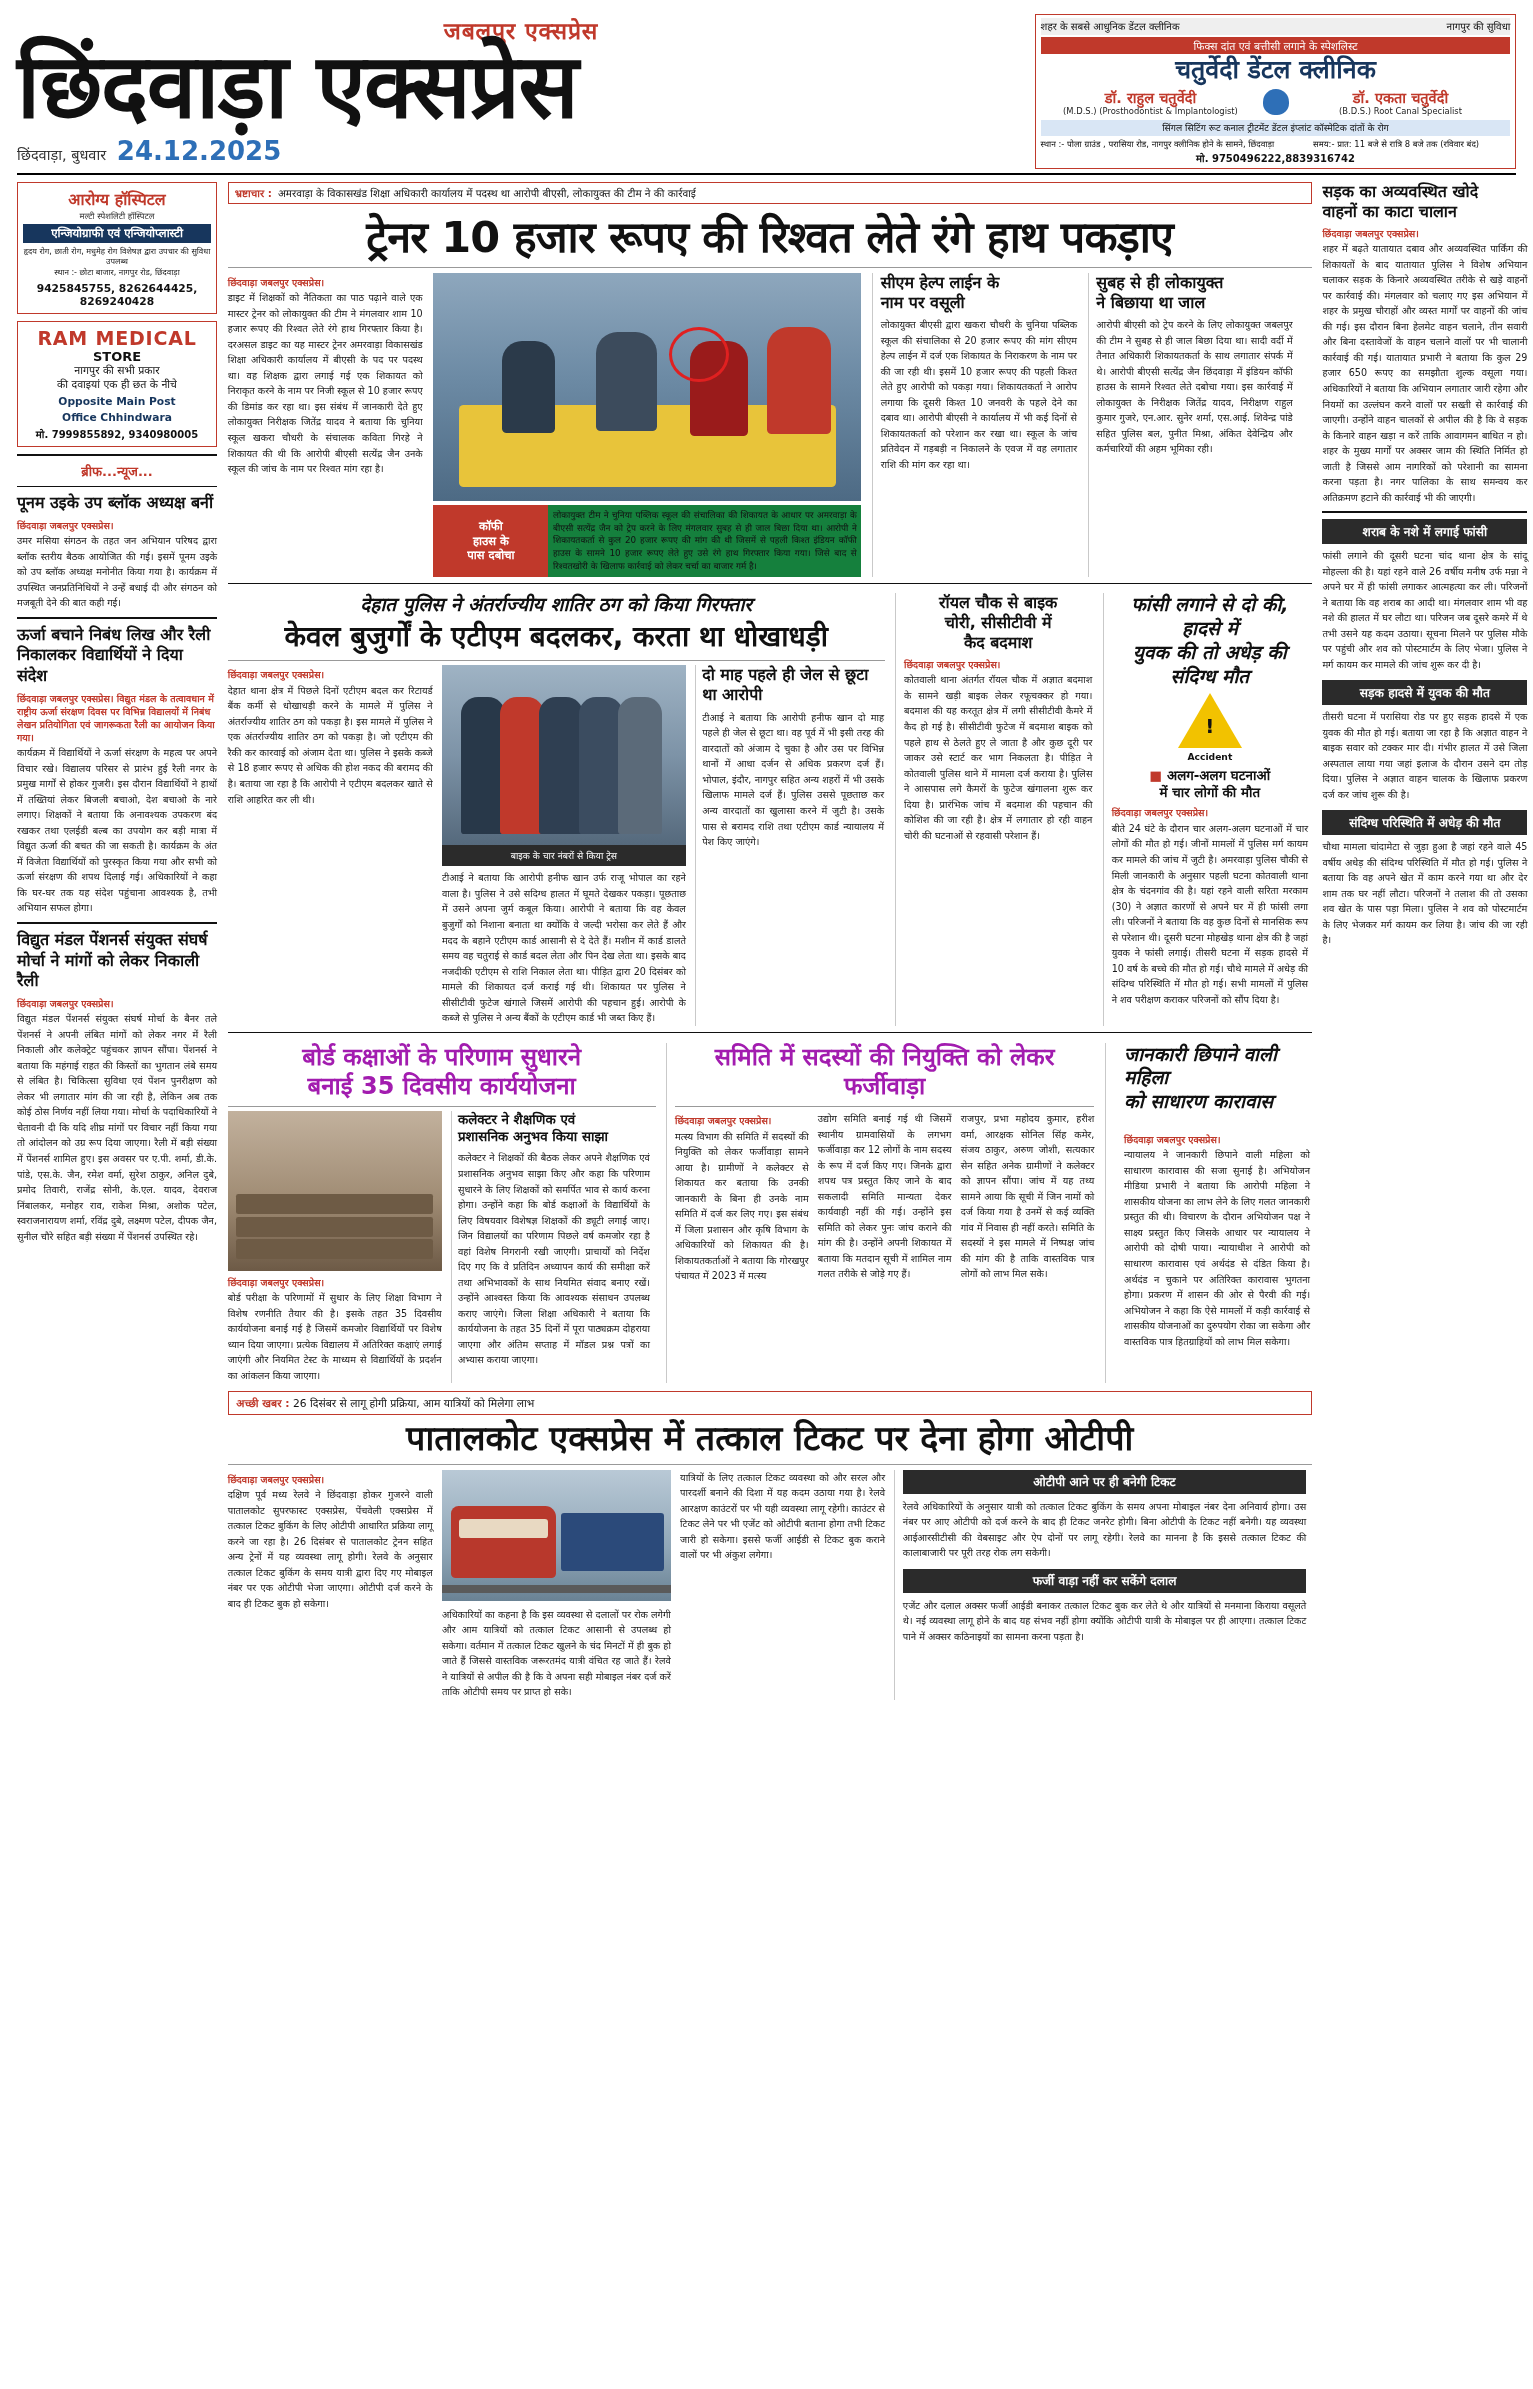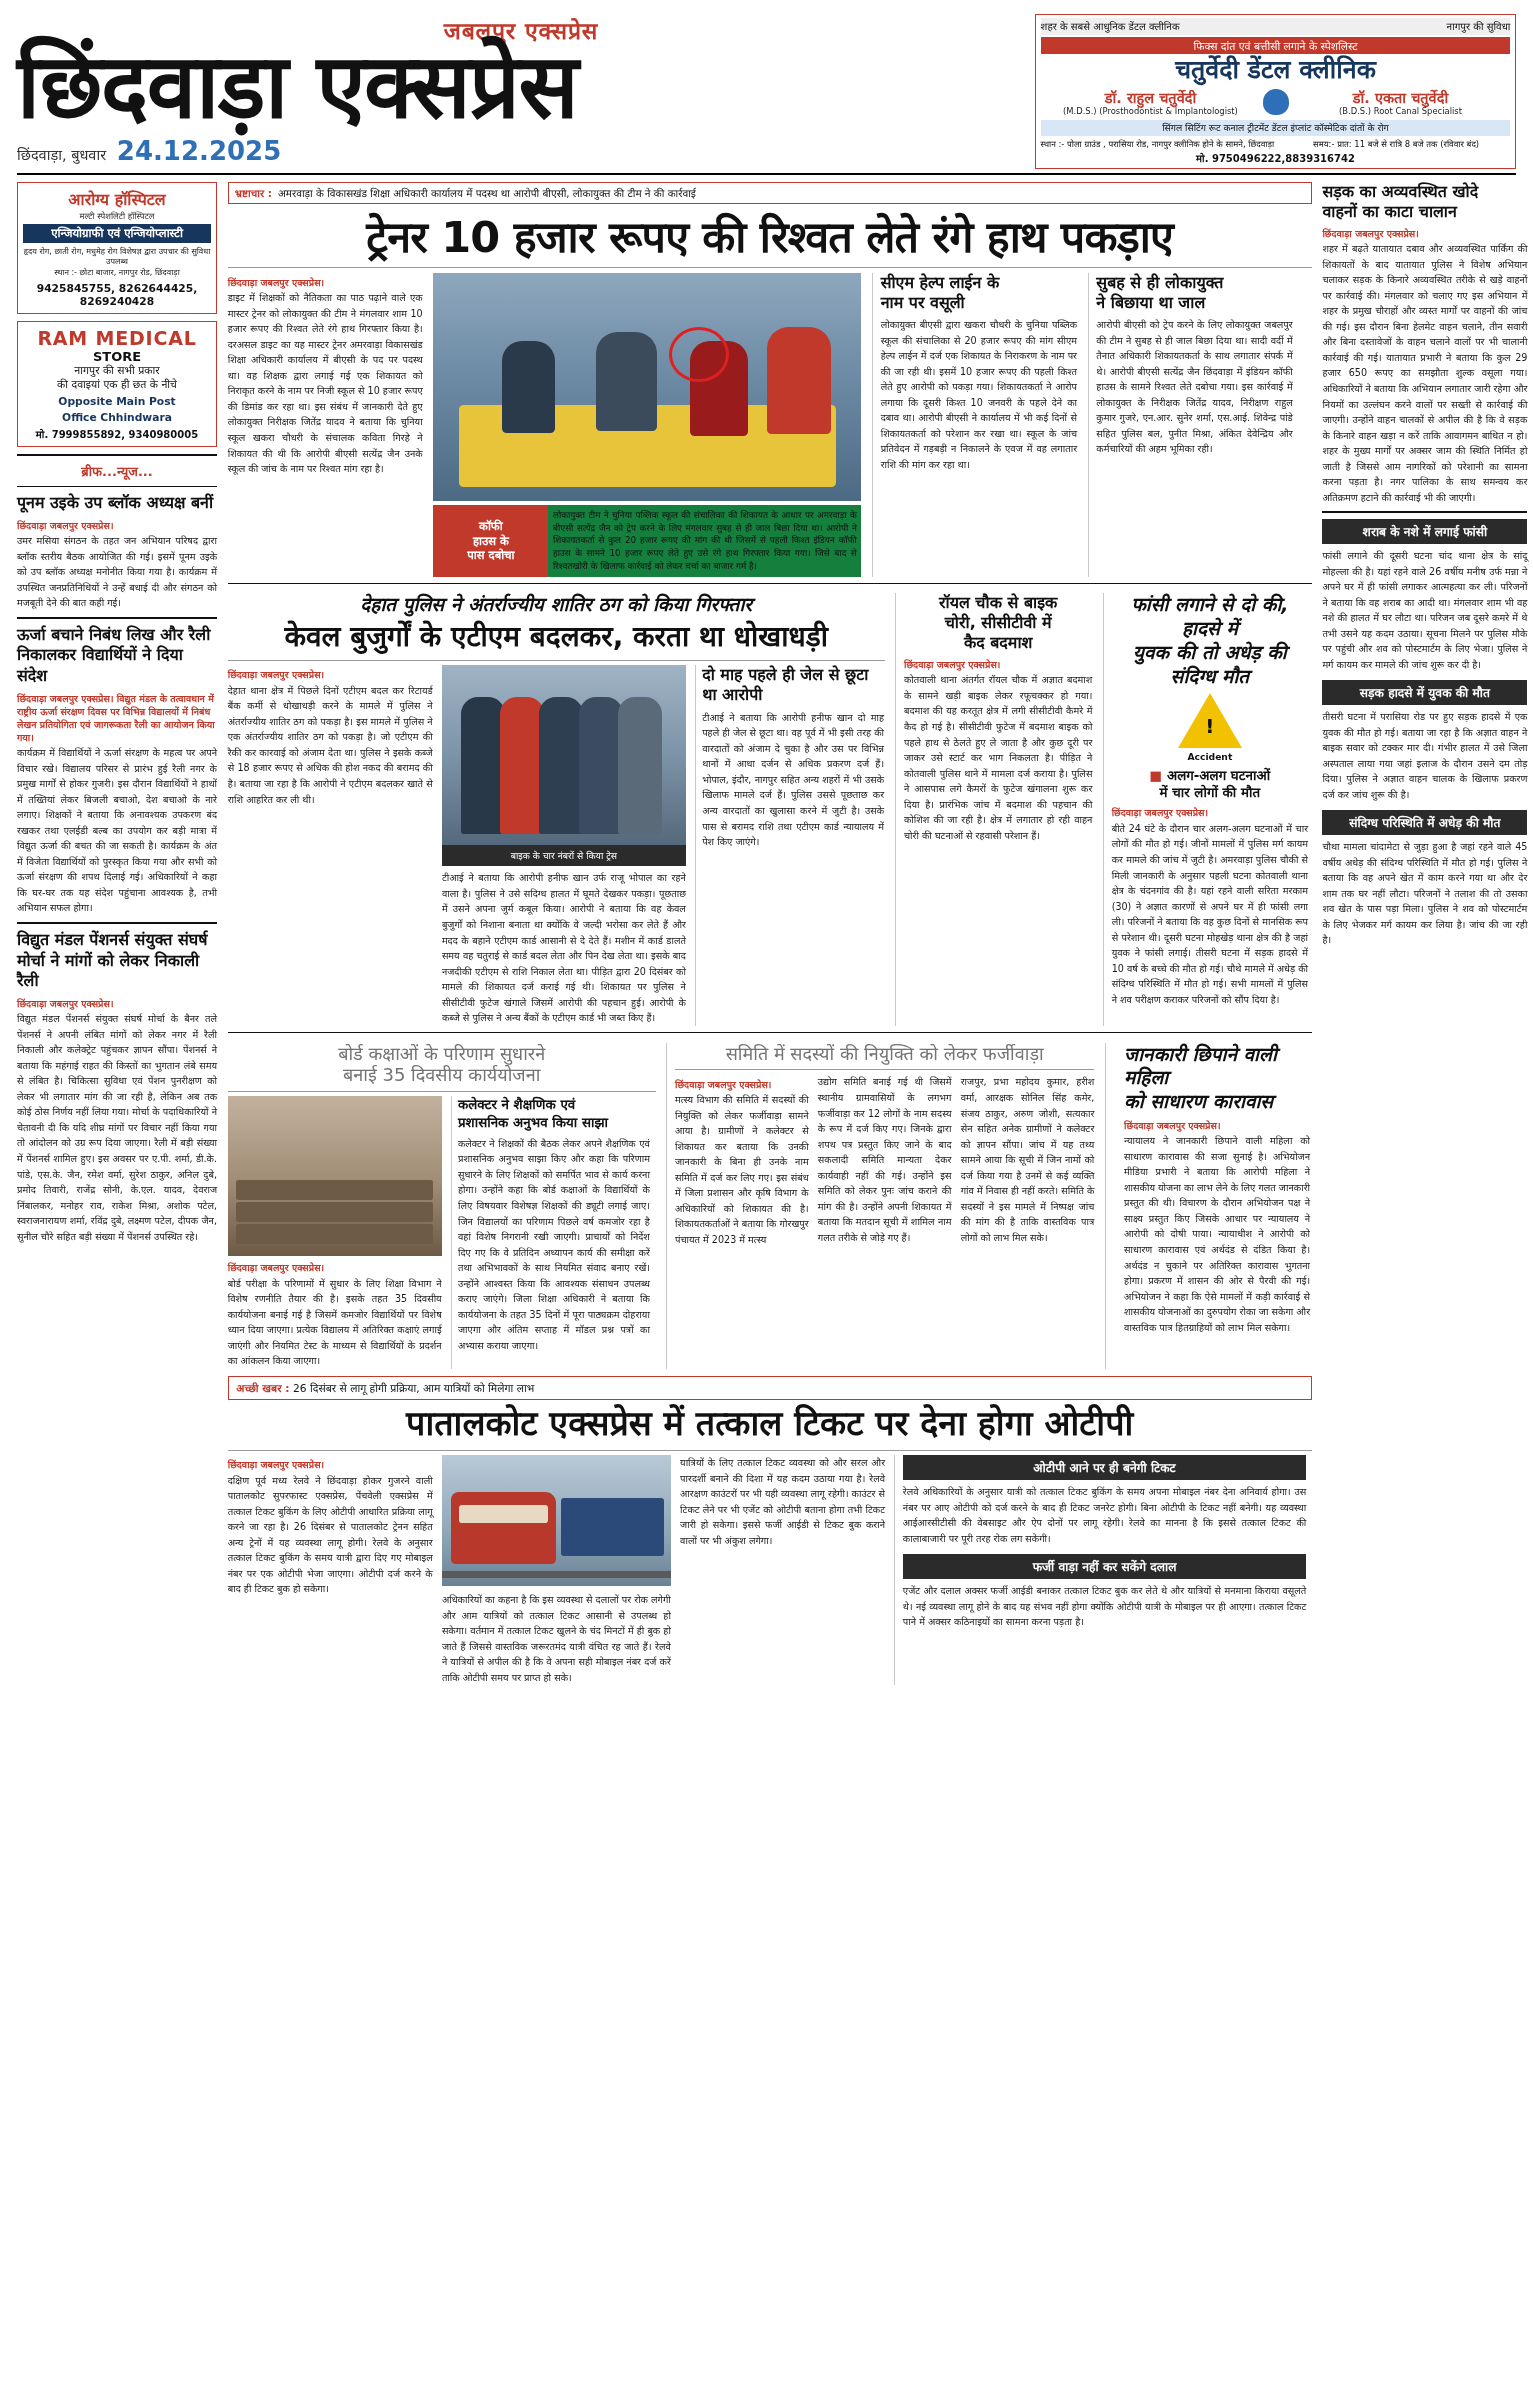--- a/index.html
+++ b/index.html
@@ -100,21 +100,21 @@
   .cap-dark { background:#2b2b2b; color:#fff; font-size:9.2px; padding:3.8px 6.1px; text-align:center; }
   .box-head-dark { background:#2b2b2b; color:#fff; font-size:12.2px; font-weight:bold; padding:3.8px 6.1px; text-align:center; }
 
   
   .mid-sec { display:flex; gap:10.7px; margin-top:9.2px; }
   .s2-a { width:657px; }
   .s2-b { width:197px; }
   .s2-c { width:205px; }
 
   .head-38 { font-size:28px; font-weight:bold; line-height:1.2; color:#111; }
-  .head-30 { font-size:18px; font-weight:normal; line-height:1.22; color:#737373; }
+  .head-30 { font-size:24px; font-weight:bold; line-height:1.22; color:#a21caf; }
   .head-26 { font-size:19px; font-weight:bold; line-height:1.25; color:#111;font-style:italic; }
   .head-22 { font-size:16px; font-weight:bold; line-height:1.25; color:#111; }
   .head-18 { font-size:13.4px; font-weight:bold; line-height:1.3; color:#111; }
   .center { text-align:center; }
 
   .accident-sign { width:64px; height:57px; margin:4.6px auto 1.5px; position:relative; }
   .accident-sign .tri { width:0;height:0;border-left:32px solid transparent;border-right:32px solid transparent;border-bottom:55px solid #f2c200; }
   .accident-sign .bang { position:absolute; left:50%; top:21.4px; transform:translateX(-50%); font-size:20px; font-weight:bold; color:#111; }
   .accident-lbl { text-align:center; font-size:9.2px; font-weight:bold; color:#111; }
 
@@ -365,21 +365,21 @@
               <div class="body-txt">उद्योग समिति बनाई गई थी जिसमें स्थानीय ग्रामवासियों के लगभग फर्जीवाड़ा कर 12 लोगों के नाम सदस्य के रूप में दर्ज किए गए। जिनके द्वारा शपथ पत्र प्रस्तुत किए जाने के बाद सकलादी समिति मान्यता देकर कार्यवाही नहीं की गई। उन्होंने इस समिति को लेकर पुनः जांच कराने की मांग की है। उन्होंने अपनी शिकायत में बताया कि मतदान सूची में शामिल नाम गलत तरीके से जोड़े गए हैं।</div>
             </div>
             <div style="width:134px">
               <div class="body-txt">राजपुर, प्रभा महोदय कुमार, हरीश वर्मा, आरक्षक सोनिल सिंह कमेर, संजय ठाकुर, अरुण जोशी, सत्यकार सेन सहित अनेक ग्रामीणों ने कलेक्टर को ज्ञापन सौंपा। जांच में यह तथ्य सामने आया कि सूची में जिन नामों को दर्ज किया गया है उनमें से कई व्यक्ति गांव में निवास ही नहीं करते। समिति के सदस्यों ने इस मामले में निष्पक्ष जांच की मांग की है ताकि वास्तविक पात्र लोगों को लाभ मिल सके।</div>
             </div>
           </div>
         </div>
 
         <div class="b-3 vline" style="padding-left:18px">
           <div class="head-26">जानकारी छिपाने वाली महिला</div>
-          <div class="head-26" style="margin-bottom:5px">को साधारण कारावास</div>
+          <div class="head-26" style="margin-bottom:19px">को साधारण कारावास</div>
           <div class="ded">छिंदवाड़ा जबलपुर एक्सप्रेस।</div>
           <div class="body-txt">न्यायालय ने जानकारी छिपाने वाली महिला को साधारण कारावास की सजा सुनाई है। अभियोजन मीडिया प्रभारी ने बताया कि आरोपी महिला ने शासकीय योजना का लाभ लेने के लिए गलत जानकारी प्रस्तुत की थी। विचारण के दौरान अभियोजन पक्ष ने साक्ष्य प्रस्तुत किए जिसके आधार पर न्यायालय ने आरोपी को दोषी पाया। न्यायाधीश ने आरोपी को साधारण कारावास एवं अर्थदंड से दंडित किया है। अर्थदंड न चुकाने पर अतिरिक्त कारावास भुगतना होगा। प्रकरण में शासन की ओर से पैरवी की गई। अभियोजन ने कहा कि ऐसे मामलों में कड़ी कार्रवाई से शासकीय योजनाओं का दुरुपयोग रोका जा सकेगा और वास्तविक पात्र हितग्राहियों को लाभ मिल सकेगा।</div>
         </div>
       </div>
 
       <div class="otp-strip">
         <span class="otp-tag">अच्छी खबर :</span>
         <span>26 दिसंबर से लागू होगी प्रक्रिया, आम यात्रियों को मिलेगा लाभ</span>
       </div>
       <div class="otp-head">पातालकोट एक्सप्रेस में तत्काल टिकट पर देना होगा ओटीपी</div>

